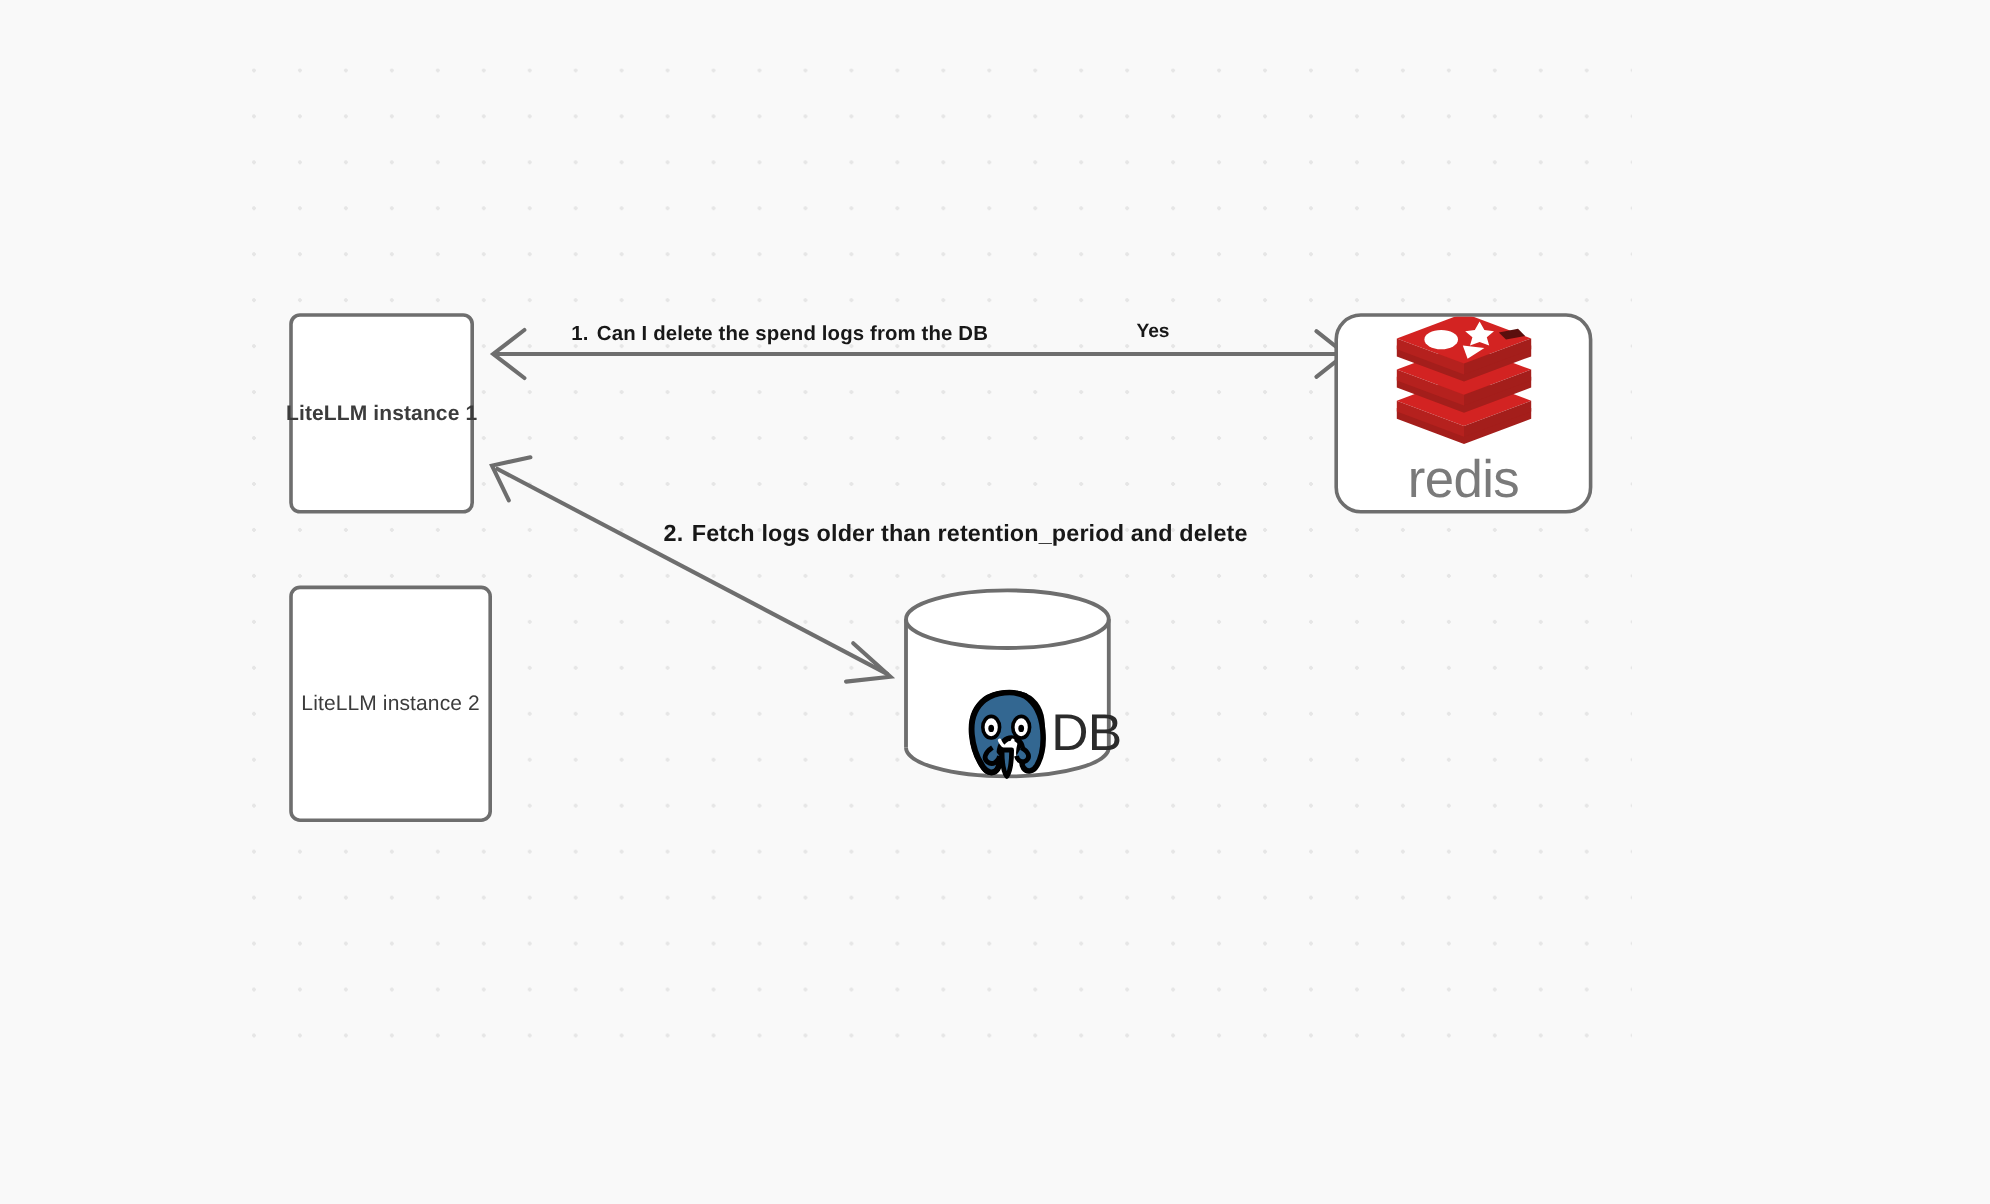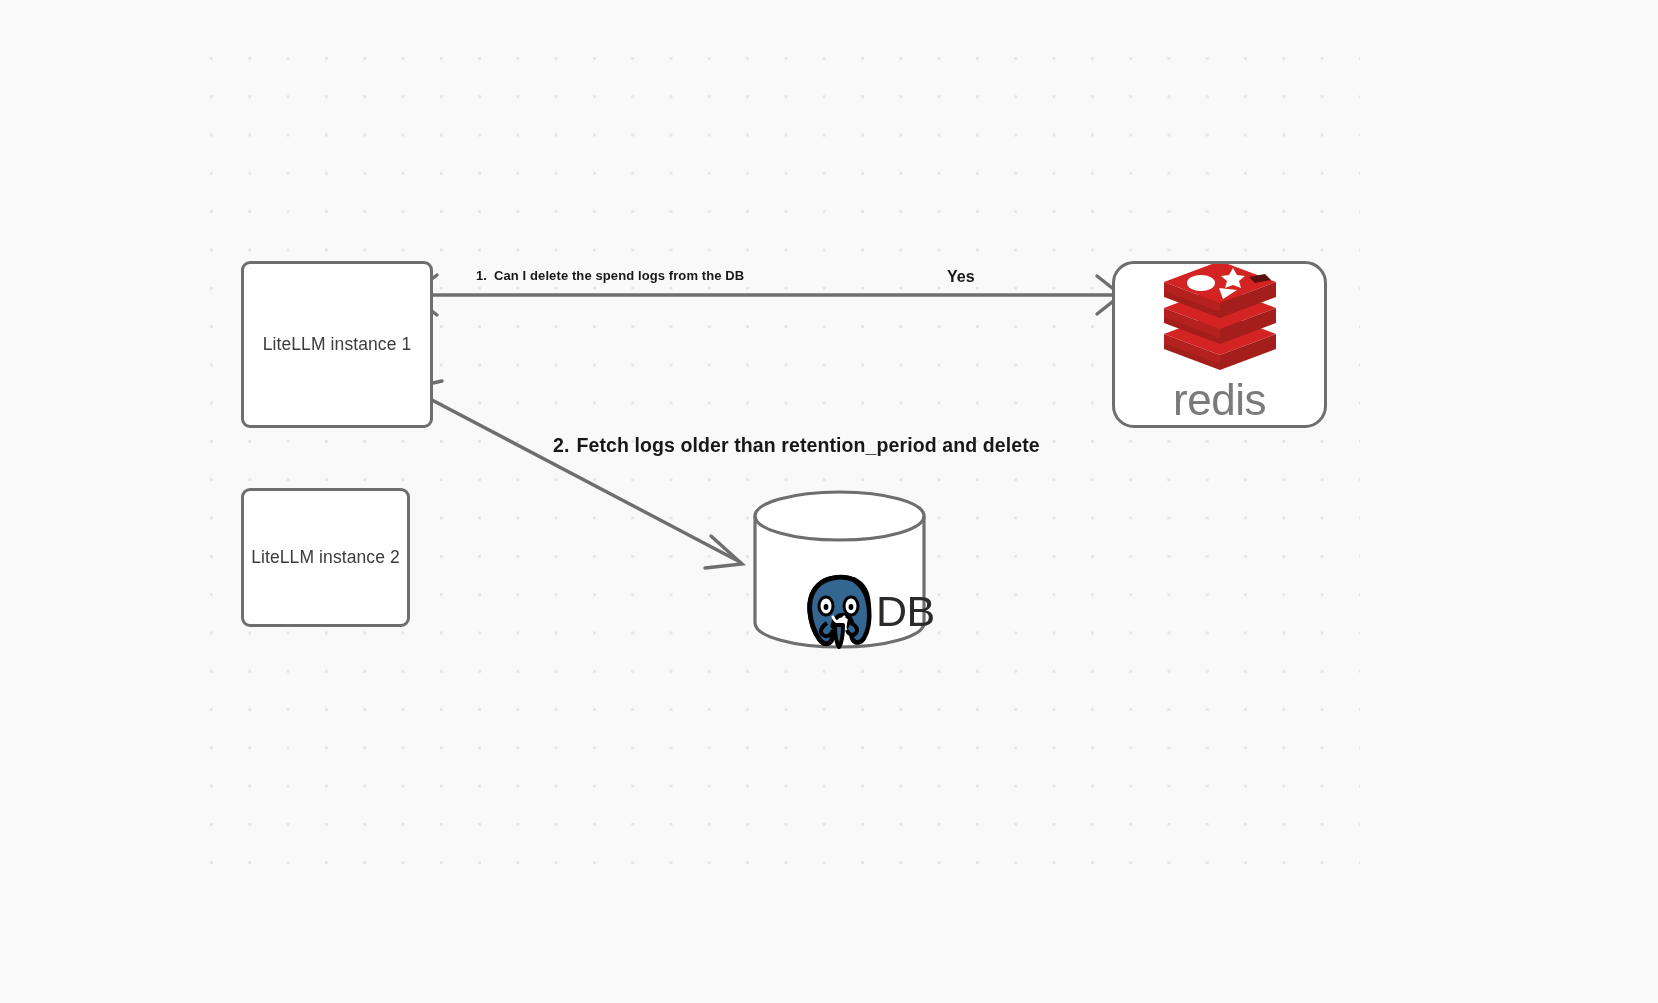--- a/index.html
+++ b/index.html
@@ -56,22 +56,22 @@
     border-radius: 9px;
   }
   .instance-label {
     font-size: 17.5px;
     color: #3c3c3c;
     font-family: "Liberation Sans", sans-serif;
     letter-spacing: 0.1px;
     white-space: nowrap;
   }
 
-  #node-litellm-1 { left: 241px; top: 261px; width: 192px; height: 167px; }
-  #node-litellm-2 { left: 241px; top: 488px; width: 169px; height: 139px; }
+  #node-litellm-1 { left: 241px; top: 261px; width: 154px; height: 167px; font-weight: bold; }
+  #node-litellm-2 { left: 241px; top: 488px; width: 169px; height: 197px; }
   #node-litellm-3 { left: 241px; top: 715px; width: 169px; height: 167px; }
 
   
   #node-redis {
     left: 1112px; top: 261px; width: 215px; height: 167px;
     border-radius: 22px;
     flex-direction: column;
     gap: 0px;
   }
   .redis-logo-wrap {
@@ -115,21 +115,21 @@
   .edge-label {
     position: absolute;
     font-family: "Liberation Sans", sans-serif;
     font-weight: bold;
     color: #181818;
     white-space: nowrap;
   }
   #label-step1 {
     left: 476px;
     top: 268px;
-    font-size: 13px;
+    font-size: 17px;
     letter-spacing: 0.1px;
   }
   #label-yes {
     left: 947px;
     top: 268px;
     font-size: 16px;
   }
   #label-step2 {
     left: 553px;
     top: 434px;

